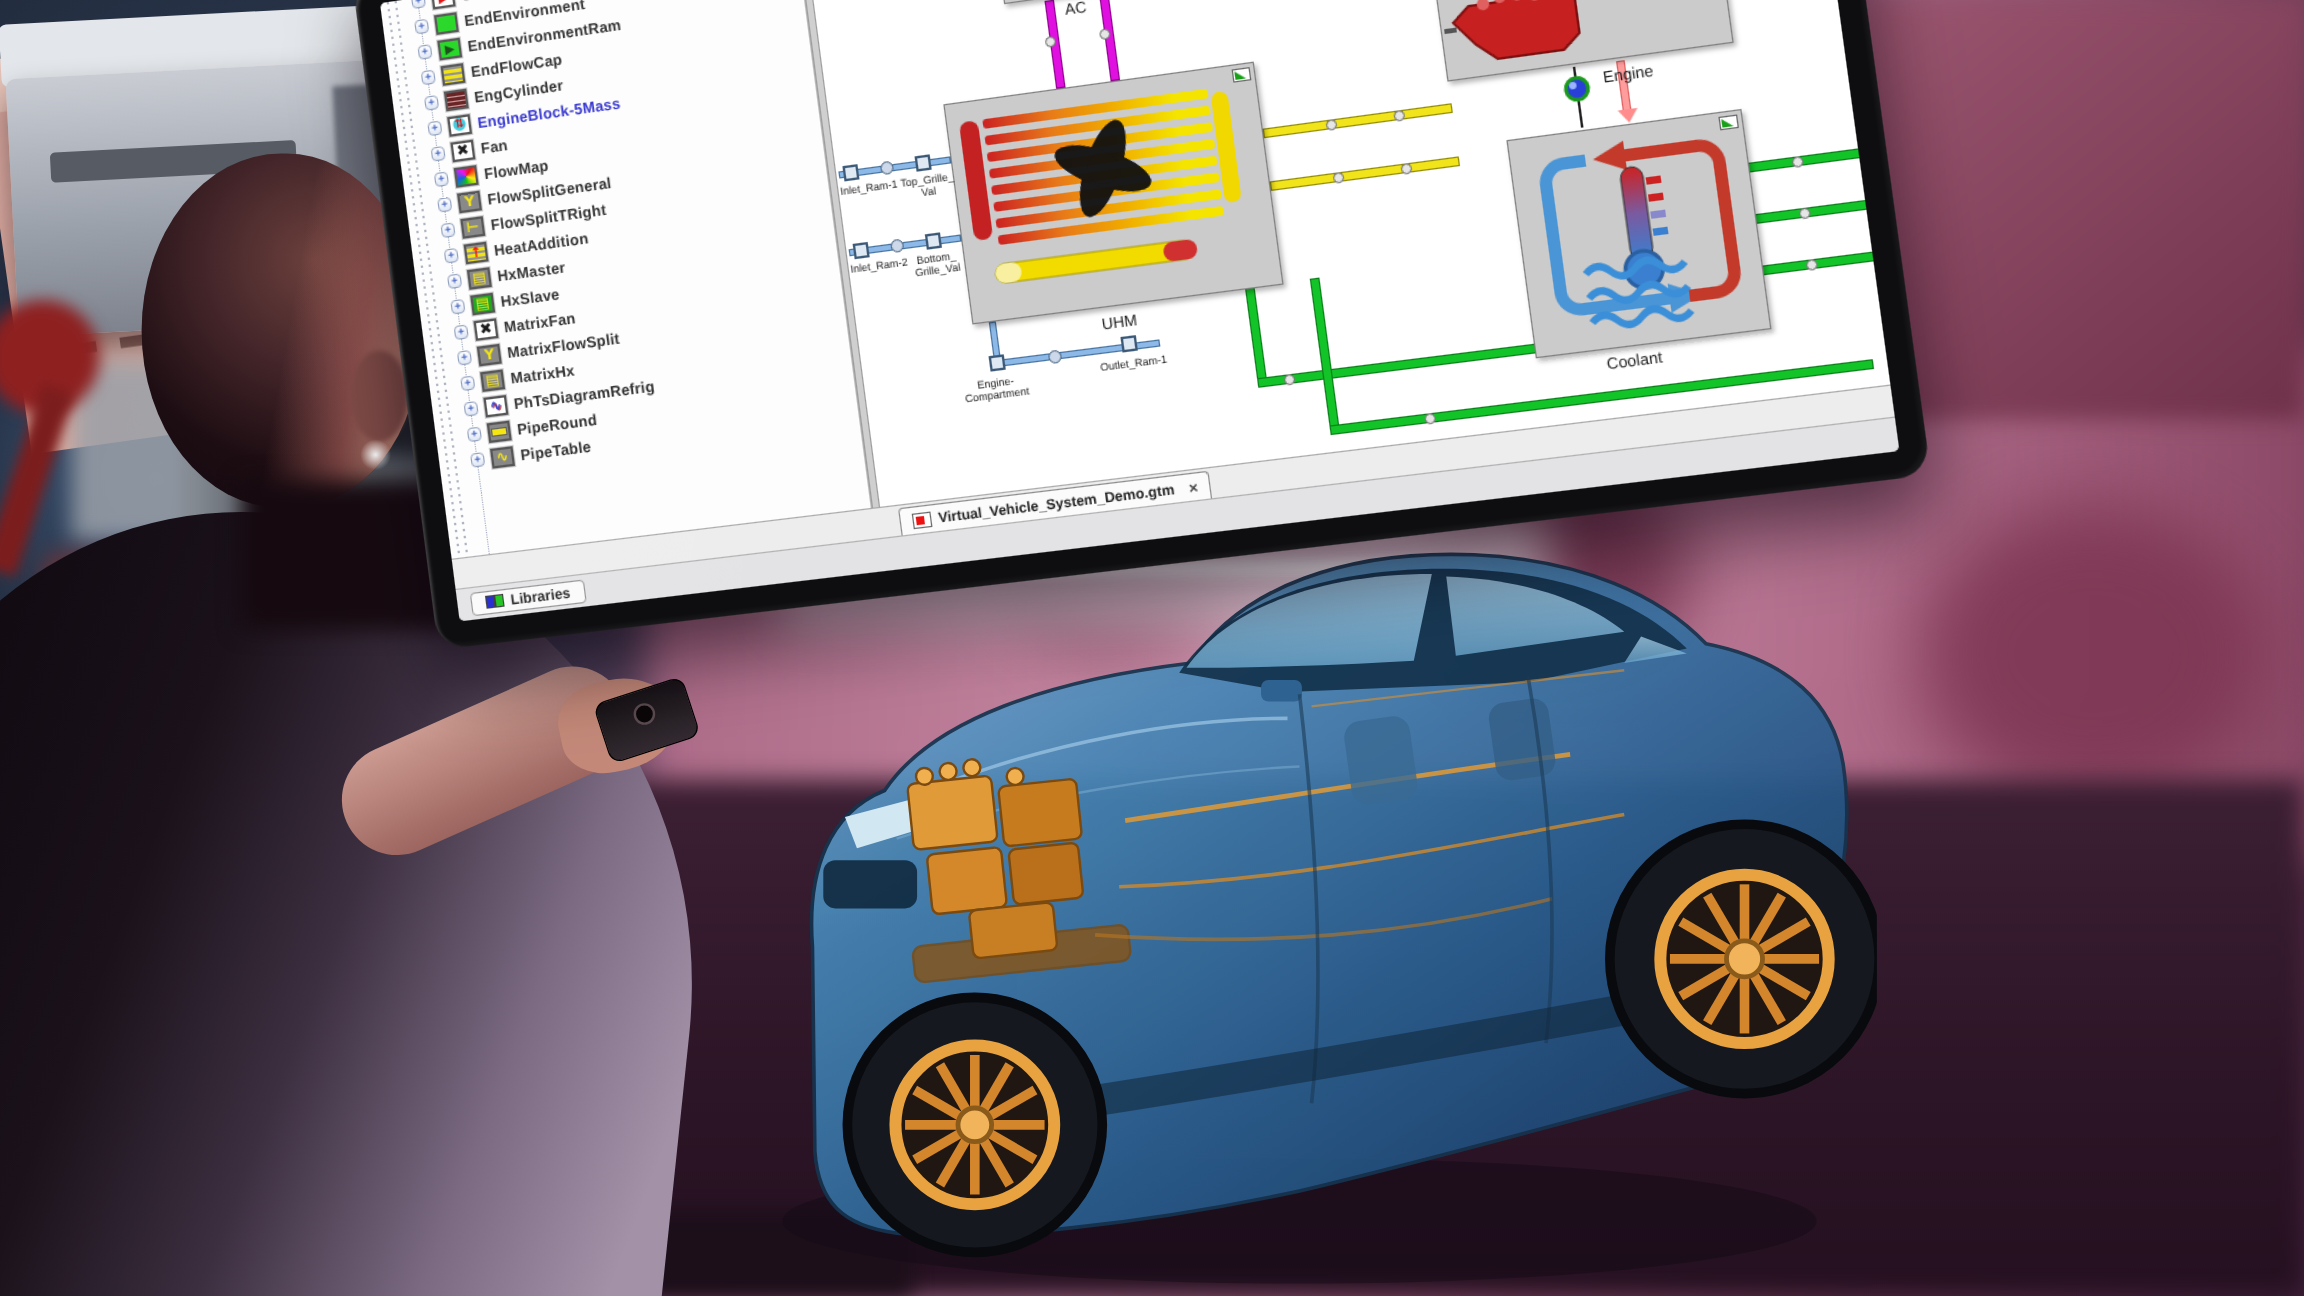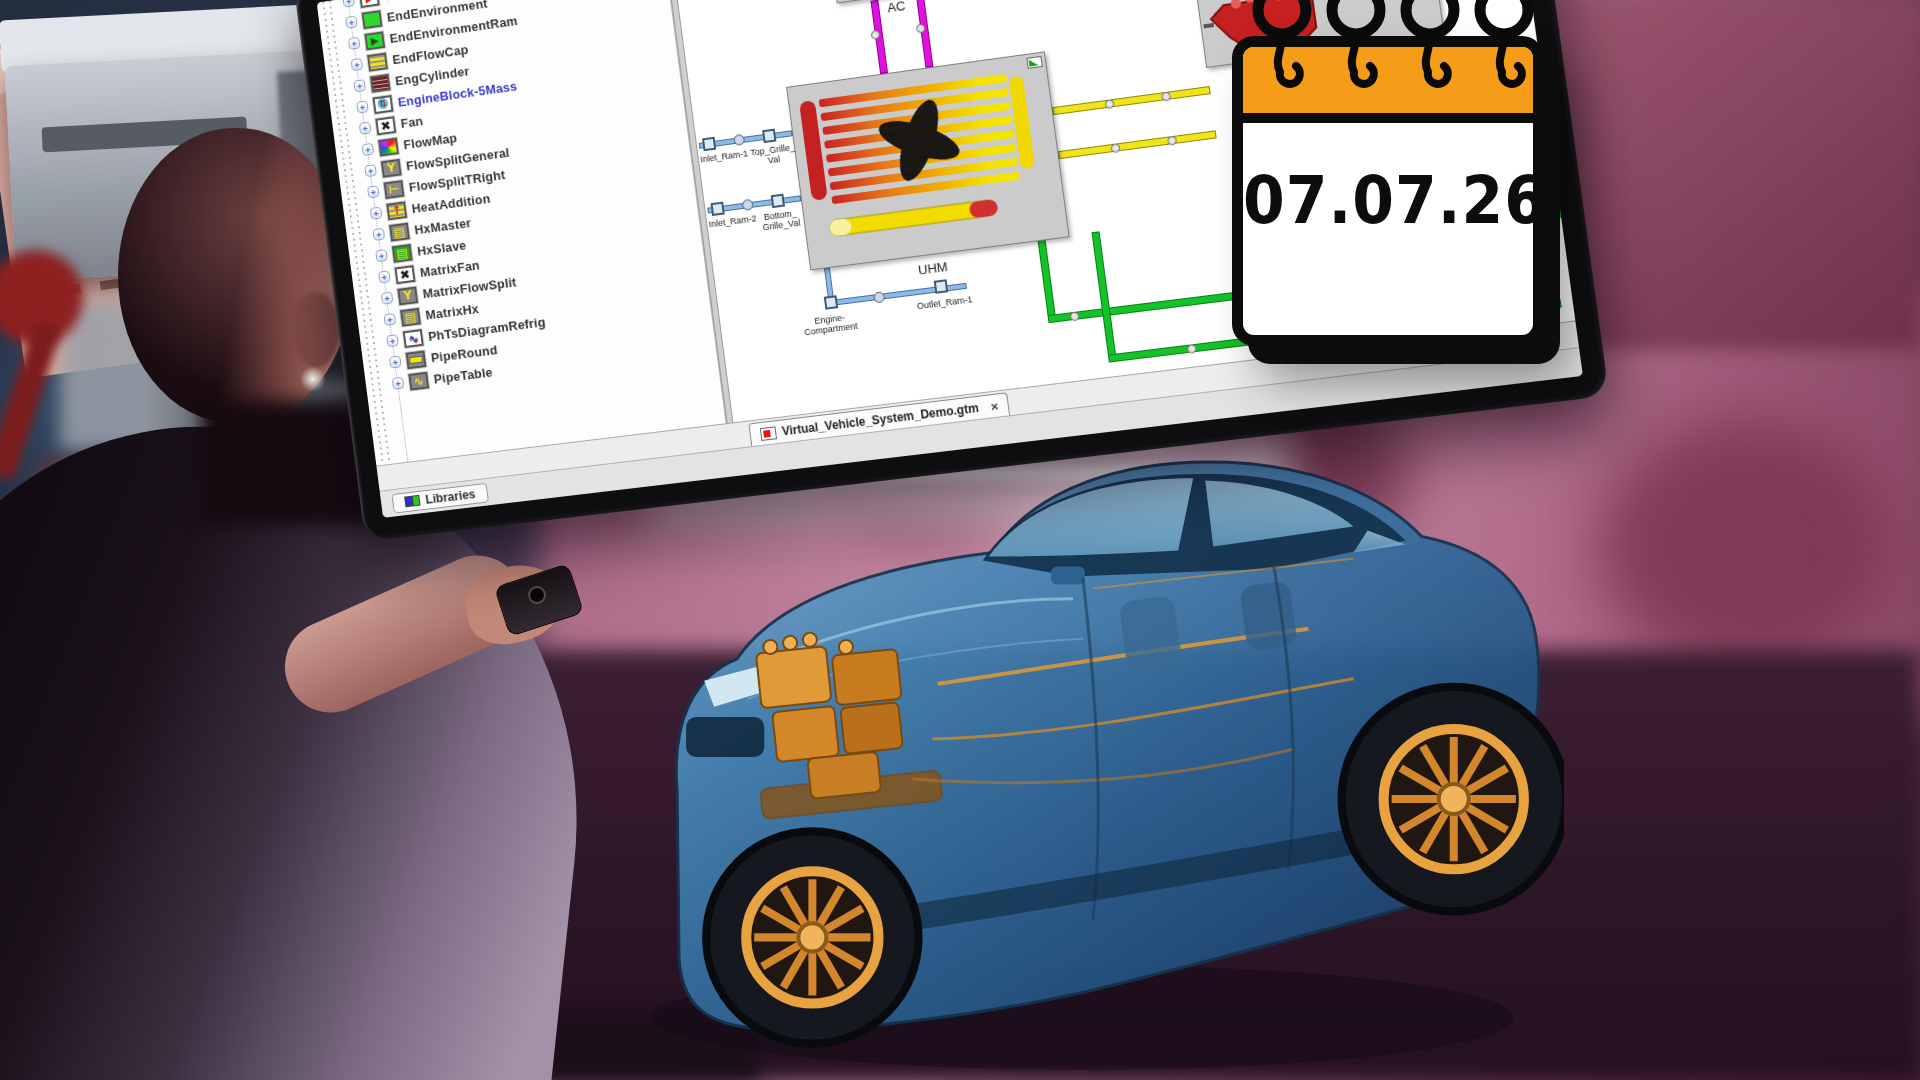--- a/index.html
+++ b/index.html
@@ -597,36 +597,14 @@
           <line x1="160" y1="488" x2="218" y2="488"></line>
       <line x1="160" y1="488" x2="189" y2="538"></line>
           <line x1="160" y1="488" x2="131" y2="538"></line>
       <line x1="160" y1="488" x2="102" y2="488"></line>
           <line x1="160" y1="488" x2="131" y2="438"></line>
     </g>
     <circle cx="160" cy="488" r="14" fill="#f2b45a" stroke="#8a5a1a" stroke-width="4"></circle>
   </g>
 </svg>
 
-<div id="calendar">
-  <div class="cal-body">
-    <div class="cal-header"></div>
-    <div class="cal-date">07.07.26</div>
-  </div>
-  <svg class="ring" style="left:18px;" viewBox="0 0 64 120">
-    <circle cx="32" cy="30" r="24" fill="none" stroke="#0a0a0a" stroke-width="11"></circle>
-    <path d="M32,54 C32,72 24,80 30,92 a10,10 0 1 0 16,-6" fill="none" stroke="#0a0a0a" stroke-width="8" stroke-linecap="round"></path>
-  </svg>
-  <svg class="ring" style="left:92px;" viewBox="0 0 64 120">
-    <circle cx="32" cy="30" r="24" fill="none" stroke="#0a0a0a" stroke-width="11"></circle>
-    <path d="M32,54 C32,72 24,80 30,92 a10,10 0 1 0 16,-6" fill="none" stroke="#0a0a0a" stroke-width="8" stroke-linecap="round"></path>
-  </svg>
-  <svg class="ring" style="left:166px;" viewBox="0 0 64 120">
-    <circle cx="32" cy="30" r="24" fill="none" stroke="#0a0a0a" stroke-width="11"></circle>
-    <path d="M32,54 C32,72 24,80 30,92 a10,10 0 1 0 16,-6" fill="none" stroke="#0a0a0a" stroke-width="8" stroke-linecap="round"></path>
-  </svg>
-  <svg class="ring" style="left:240px;" viewBox="0 0 64 120">
-    <circle cx="32" cy="30" r="24" fill="none" stroke="#0a0a0a" stroke-width="11"></circle>
-    <path d="M32,54 C32,72 24,80 30,92 a10,10 0 1 0 16,-6" fill="none" stroke="#0a0a0a" stroke-width="8" stroke-linecap="round"></path>
-  </svg>
+
 </div>
 
-</div>
-
 </body></html>

